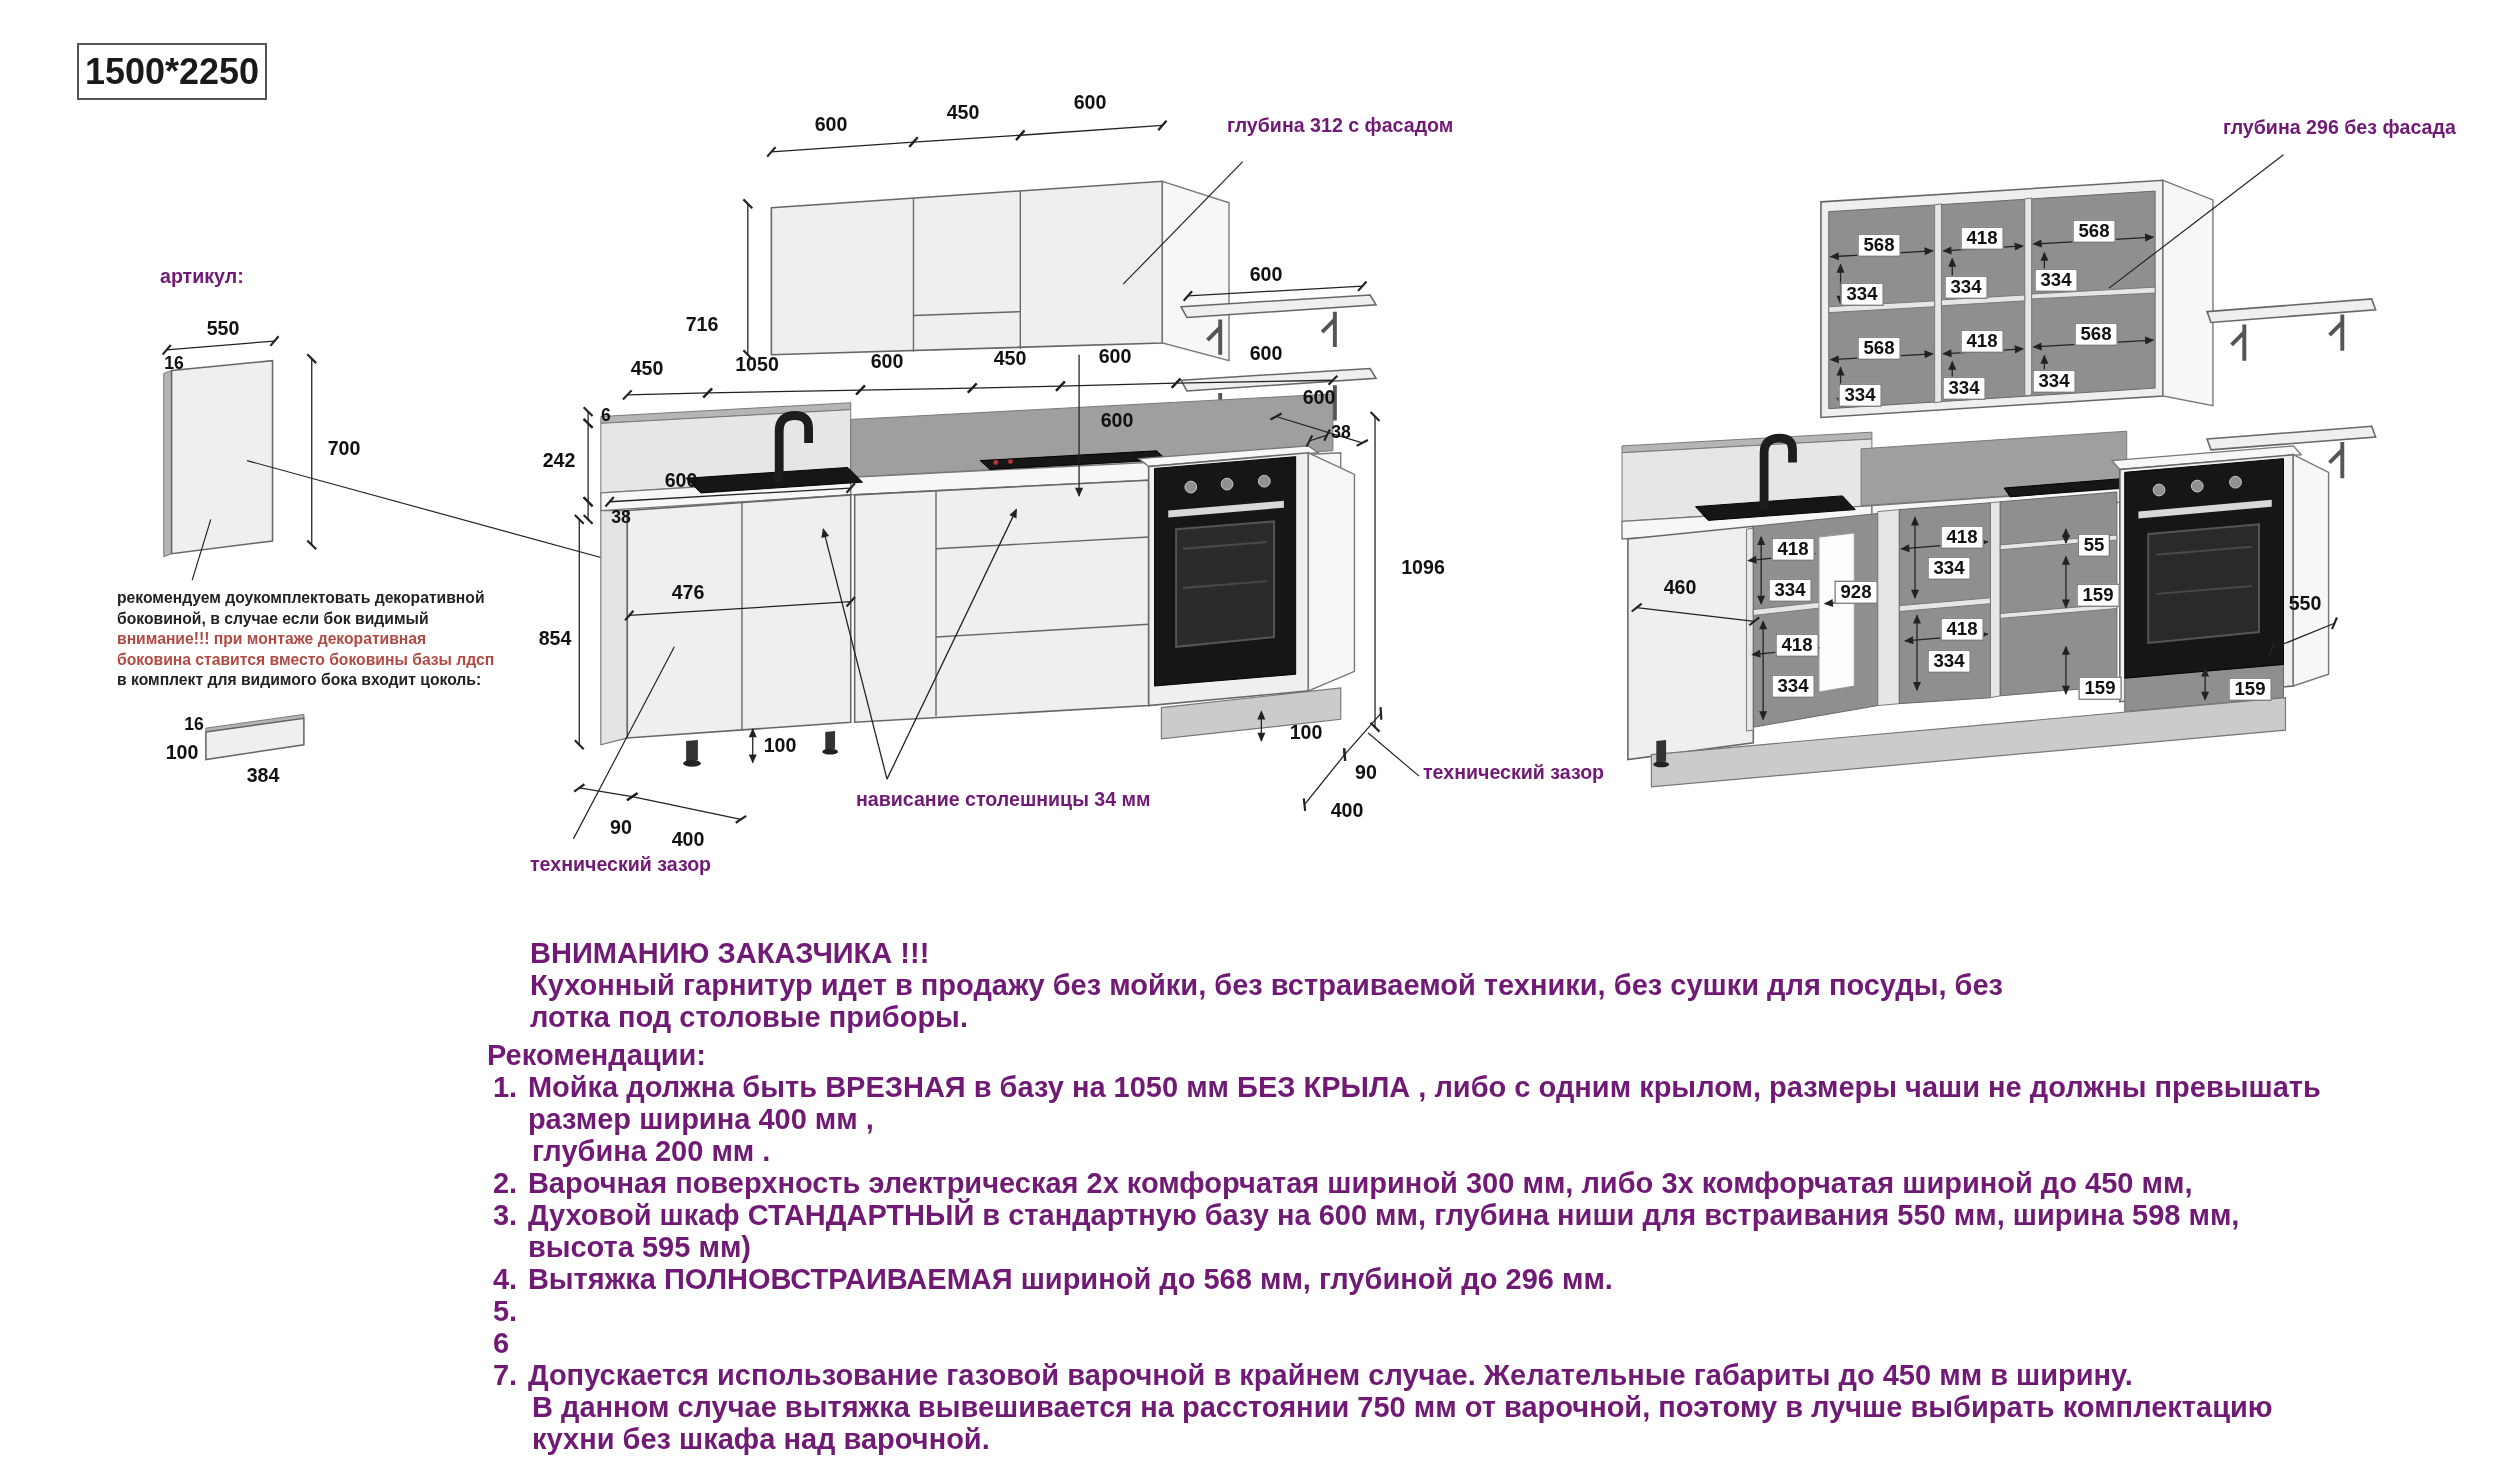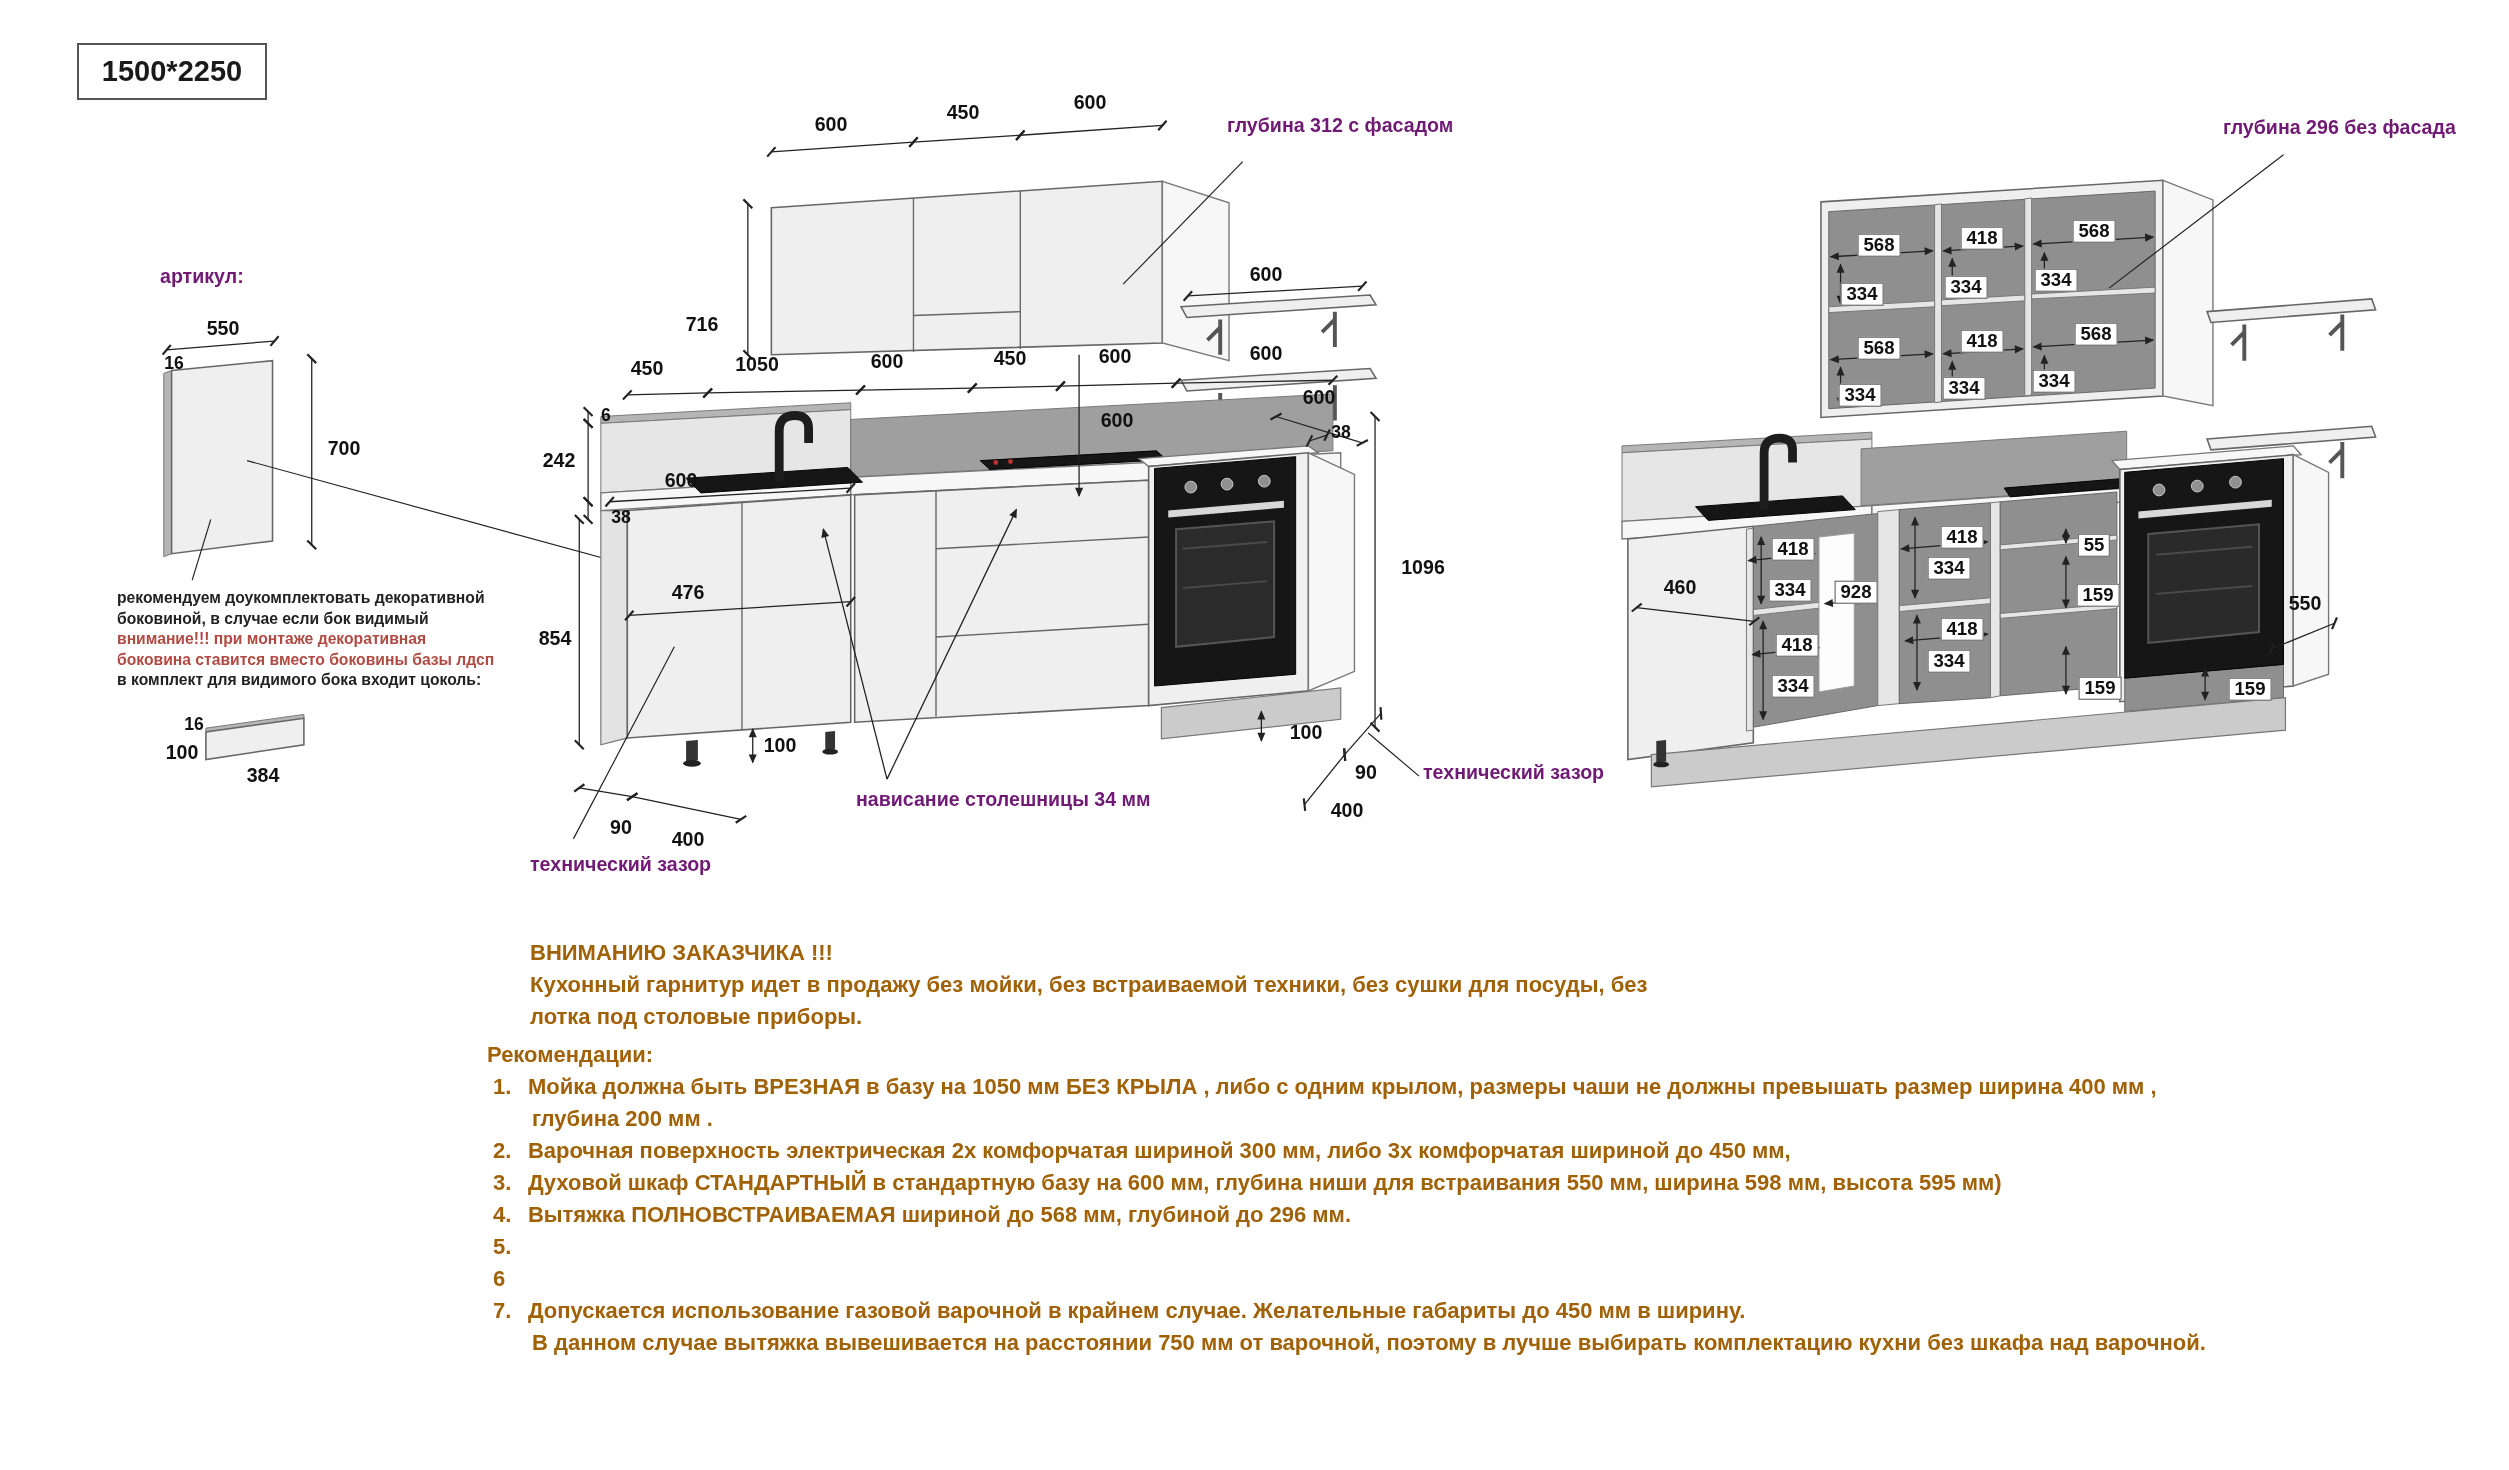--- a/index.html
+++ b/index.html
@@ -1,30 +1,30 @@
 <!DOCTYPE html>
 <html><head>
 <meta charset="utf-8">
 <style>
   html,body{margin:0;padding:0;background:#fff;}
   .page{position:relative;width:2509px;height:1470px;background:#fff;overflow:hidden;
         font-family:"Liberation Sans",sans-serif;color:#1a1a1a;}
   .titlebox{position:absolute;left:77px;top:43px;width:186px;height:53px;border:2px solid #555;
-            display:flex;align-items:center;justify-content:center;font-size:29px;font-weight:bold;}
+            display:flex;align-items:center;justify-content:center;font-size:36px;font-weight:bold;}
   svg.lines{position:absolute;left:0;top:0;}
   .dim{position:absolute;transform:translate(-50%,-50%);font-weight:bold;font-size:19.6px;
        white-space:nowrap;color:#111;line-height:1;}
   .dim.small{font-size:17.6px;}
   .dim.boxed{background:#fff;border:1px solid #555;padding:1px 4.9px;font-size:18.6px;}
   .ann{position:absolute;font-weight:bold;font-size:19.6px;white-space:nowrap;color:#701a75;line-height:1;}
   .sidenote{position:absolute;left:117px;top:588px;width:392px;font-size:15.7px;font-weight:bold;
             line-height:20.6px;color:#222;}
   .sidenote .warn{color:#b04a42;}
-  .notice{position:absolute;left:487px;top:937px;width:1843px;color:#a16207;font-weight:bold;
-          font-size:22px;line-height:32px;}
+  .notice{position:absolute;left:487px;top:937px;width:1843px;color:#701a75;font-weight:bold;
+          font-size:29px;line-height:32px;}
   .n-ind{padding-left:43px;}
   .rec-head{margin-top:5.9px;}
   .rec-row{display:flex;}
   .rec-n{flex:0 0 35px;padding-left:5.9px;}
   .rec-cont{padding-left:45px;}
 </style>
 </head>
 <body>
 
 <div class="page">

